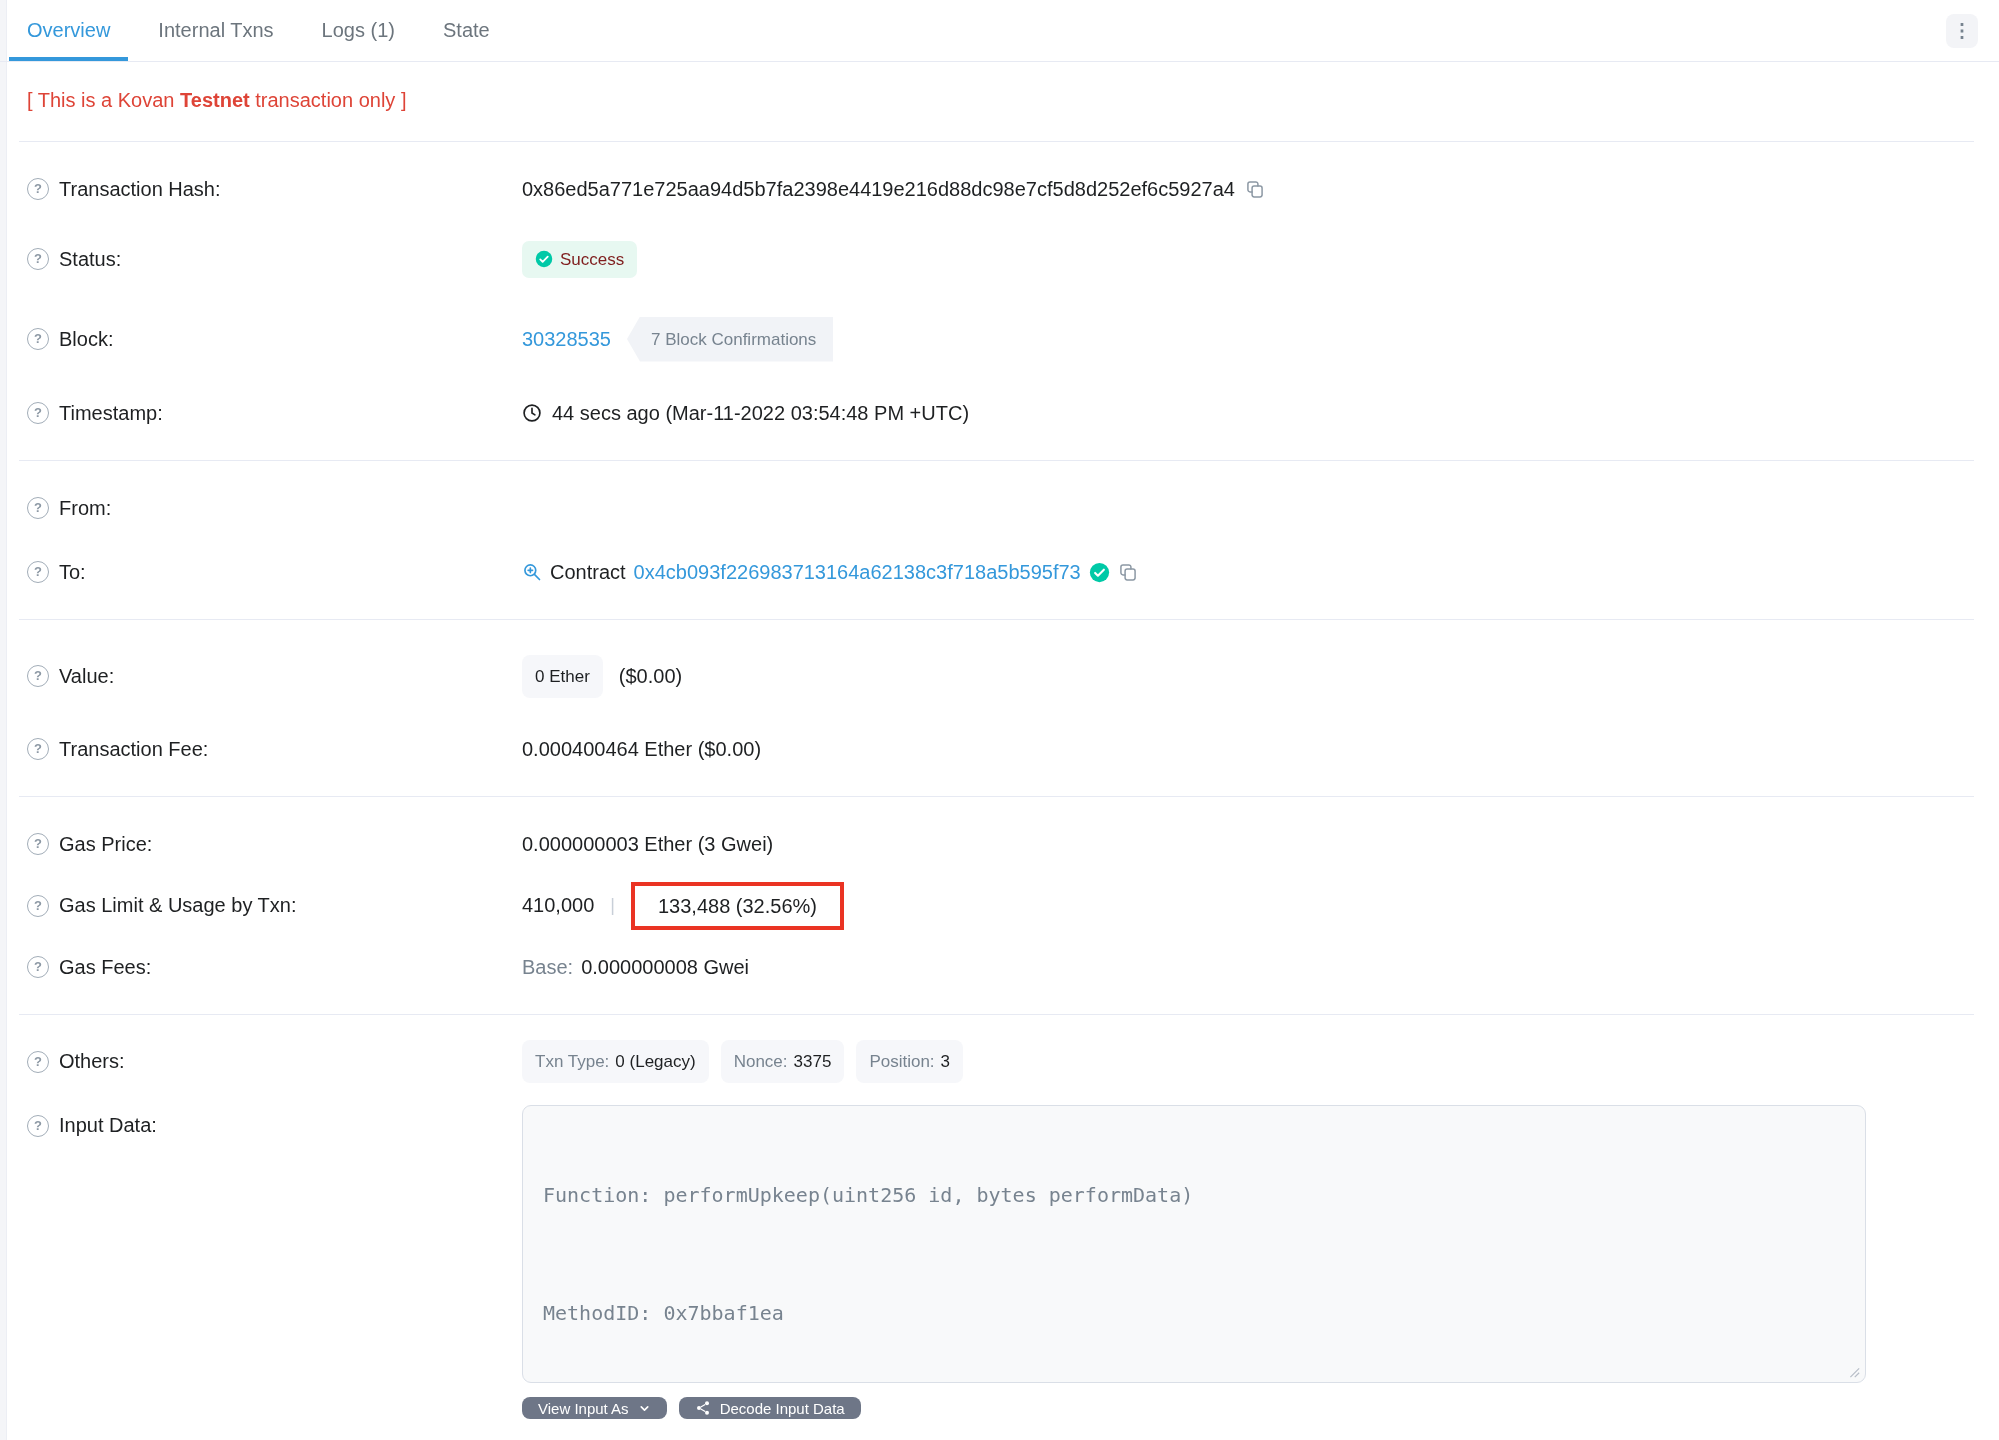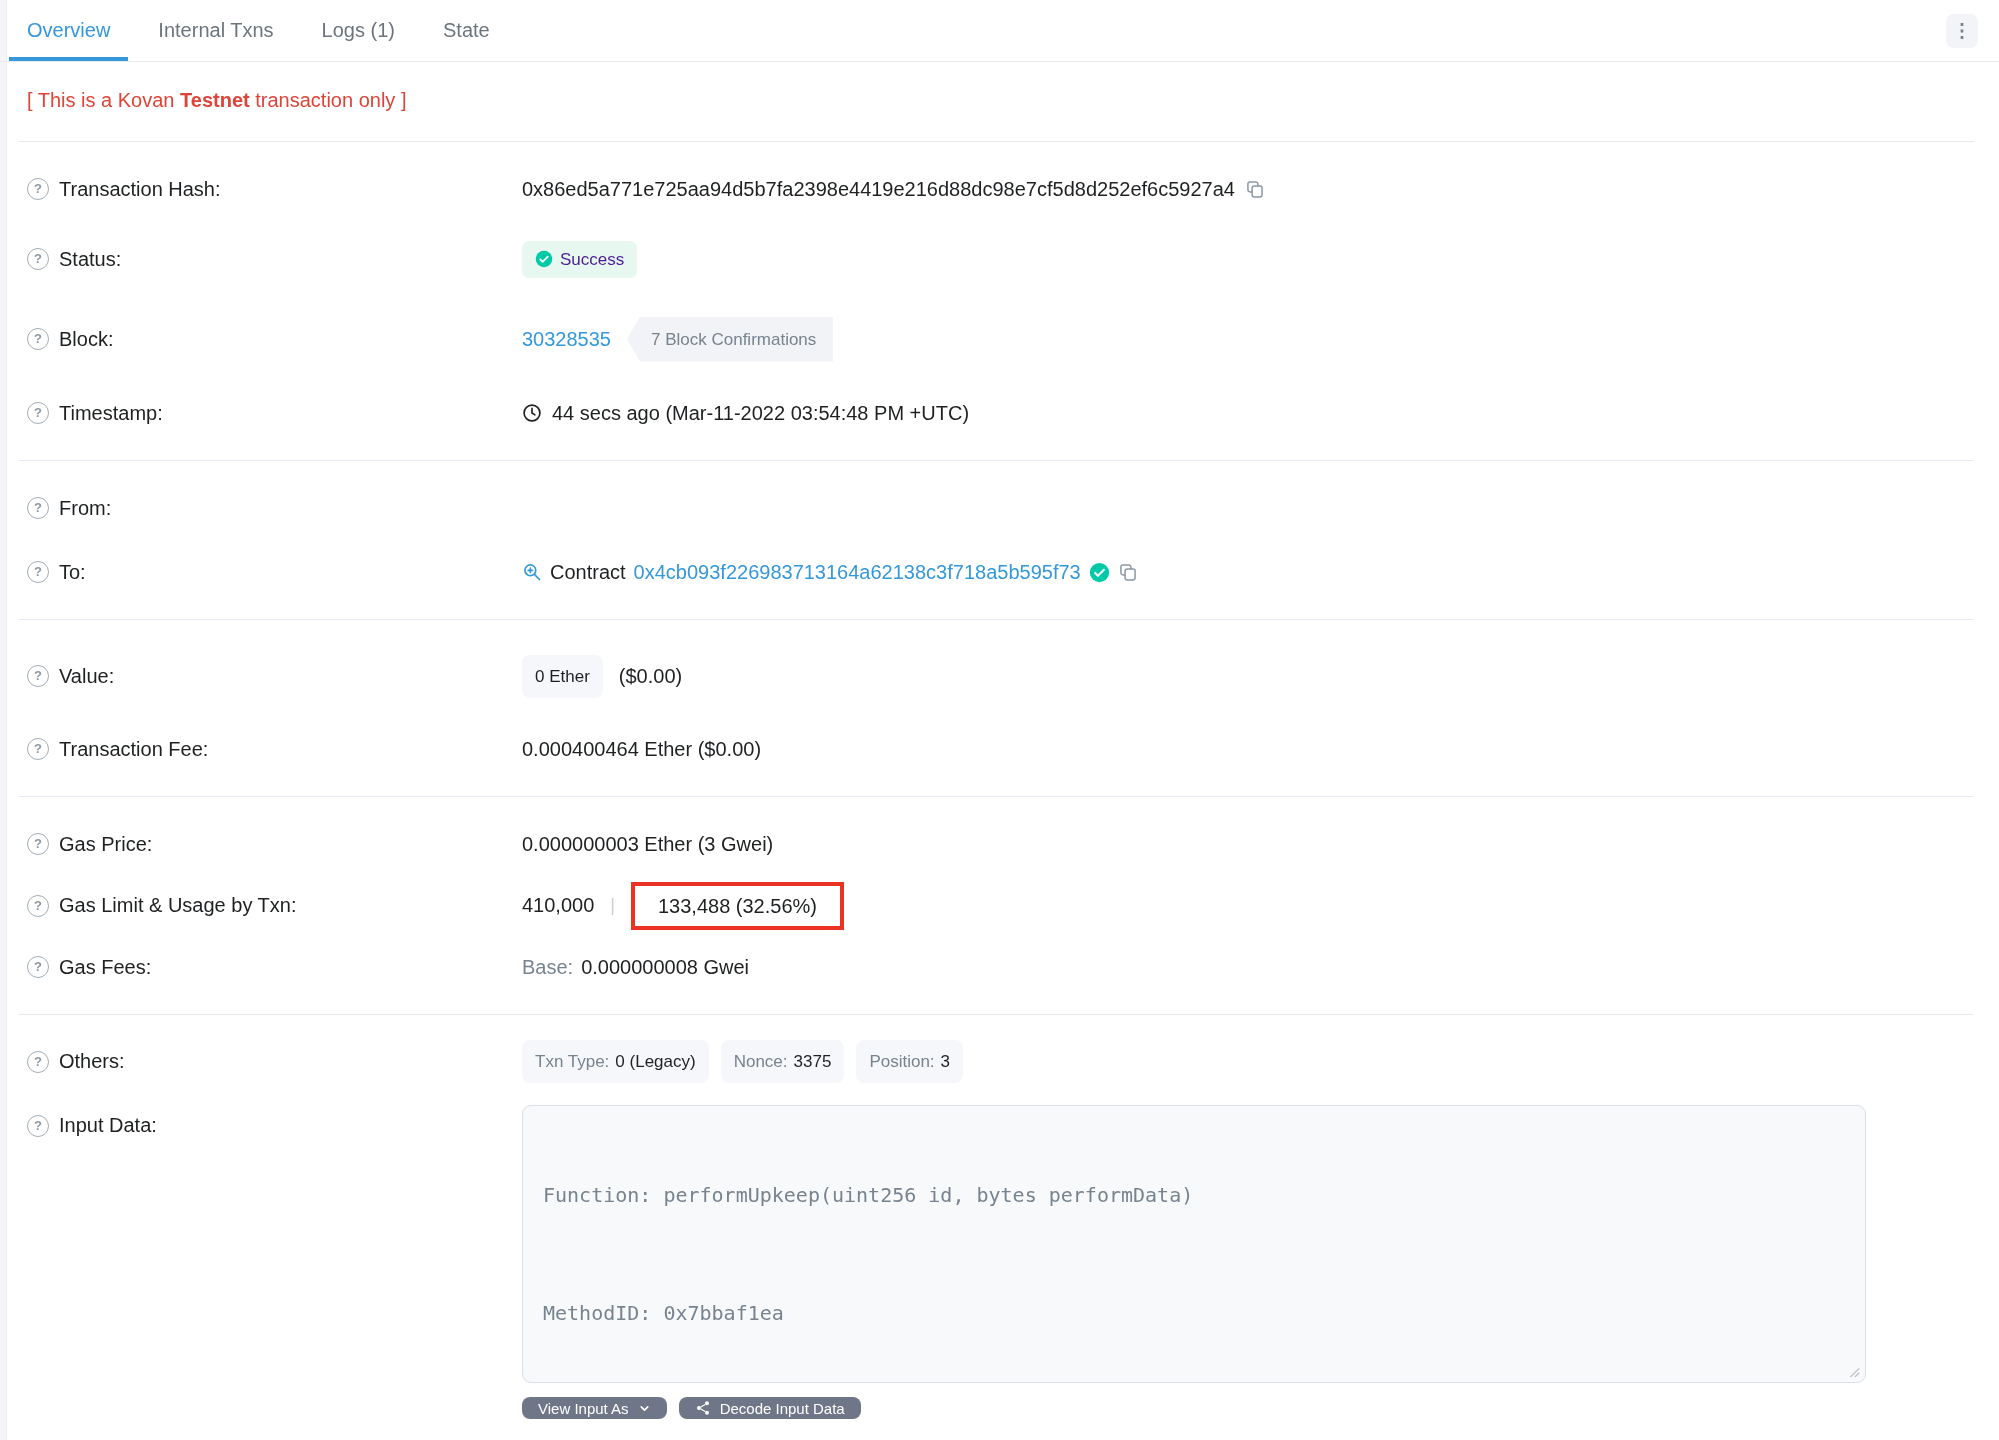--- a/index.html
+++ b/index.html
@@ -46,21 +46,21 @@
   .q {
     flex:none; width:22px; height:22px; border:1.5px solid #a2adb8; border-radius:50%;
     color:#8c98a4; font-size:13px; font-weight:700; line-height:19px; text-align:center;
     cursor:pointer;
   }
   .val { flex:1; display:flex; align-items:center; gap:10px; min-width:0; }
   a.link { color:#3498db; text-decoration:none; cursor:pointer; }
   .icon-btn { background:none; border:none; padding:0; cursor:pointer; color:#8c98a4; display:flex; align-items:center; }
   
   .badge-success {
-    display:inline-flex; align-items:center; gap:7px; background:#e7f8f1; color:#4c1d95;
+    display:inline-flex; align-items:center; gap:7px; background:#e7f8f1; color:#7f1d1d;
     font-size:17px; padding:6px 13px; border-radius:7px;
   }
   .conf-badge {
     display:inline-block; background:#f1f3f7; color:#77838f; font-size:17px;
     padding:10px 17px 10px 24px; margin-left:6px;
     clip-path: polygon(13px 0, 100% 0, 100% 100%, 13px 100%, 0 50%);
   }
   .gray-badge {
     display:inline-flex; align-items:center; gap:6px; background:#f6f7fa; border-radius:8px;
     padding:9px 13px; font-size:17px; color:#1e2022;

